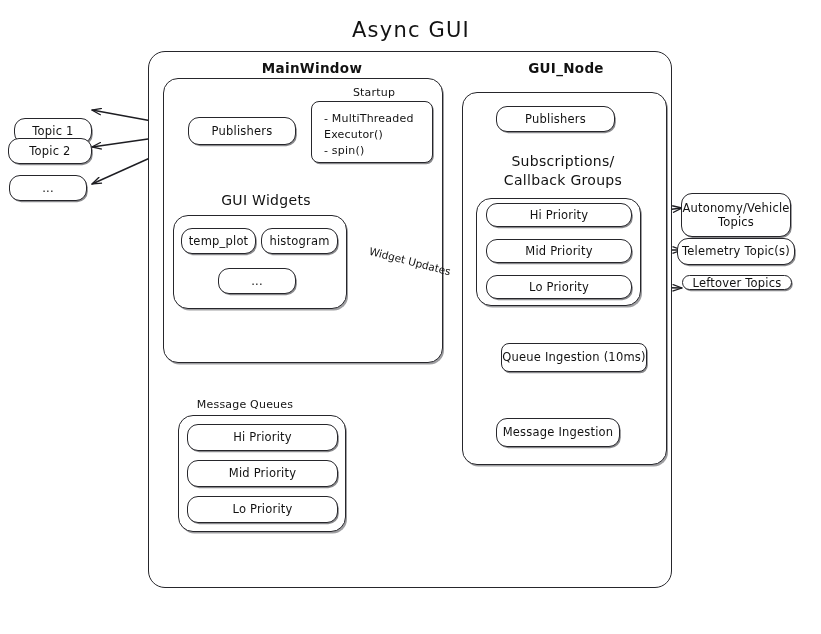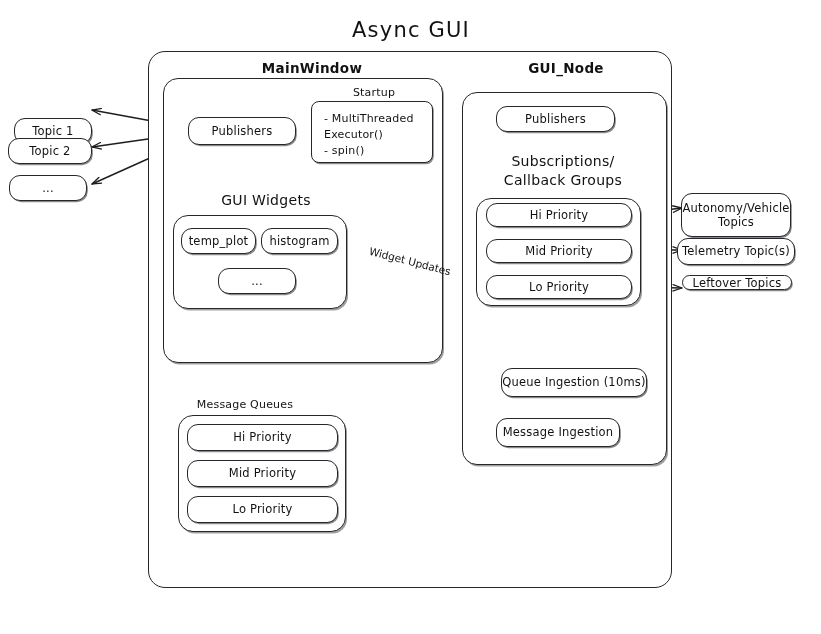--- a/index.html
+++ b/index.html
@@ -147,21 +147,21 @@
 <div class="node box t-node" style="left:496px; top:106px; width:119px; height:26px;">Publishers</div>
 
 <div class="node label t-group-l" style="left:488px; top:152px; width:150px; height:20px;">Subscriptions/</div>
 <div class="node label t-group-l" style="left:488px; top:171px; width:150px; height:20px;">Callback Groups</div>
 
 <div class="node box container" style="left:476px; top:198px; width:165px; height:108px;"></div>
 <div class="node box t-node" style="left:486px; top:203px; width:146px; height:24px;">Hi Priority</div>
 <div class="node box t-node" style="left:486px; top:239px; width:146px; height:24px;">Mid Priority</div>
 <div class="node box t-node" style="left:486px; top:275px; width:146px; height:24px;">Lo Priority</div>
 
-<div class="node box t-node" style="left:501px; top:368px; width:146px; height:29px;">Queue Ingestion (10ms)</div>
+<div class="node box t-node" style="left:501px; top:343px; width:146px; height:29px;border-radius:8px;">Queue Ingestion (10ms)</div>
 <div class="node box t-node" style="left:496px; top:418px; width:124px; height:29px;">Message Ingestion</div>
 
 <div class="node box t-node" style="left:681px; top:193px; width:110px; height:44px; white-space:pre-line;border-radius:11px;">Autonomy/Vehicle
 Topics</div>
 <div class="node box t-node" style="left:677px; top:238px; width:118px; height:27px;border-radius:11px;">Telemetry Topic(s)</div>
 <div class="node box t-node" style="left:682px; top:275px; width:110px; height:15px;">Leftover Topics</div>
 
 <div class="node label rot" style="left:355px; top:252px; width:110px; height:18px;">Widget Updates</div>
 
 </body></html>

